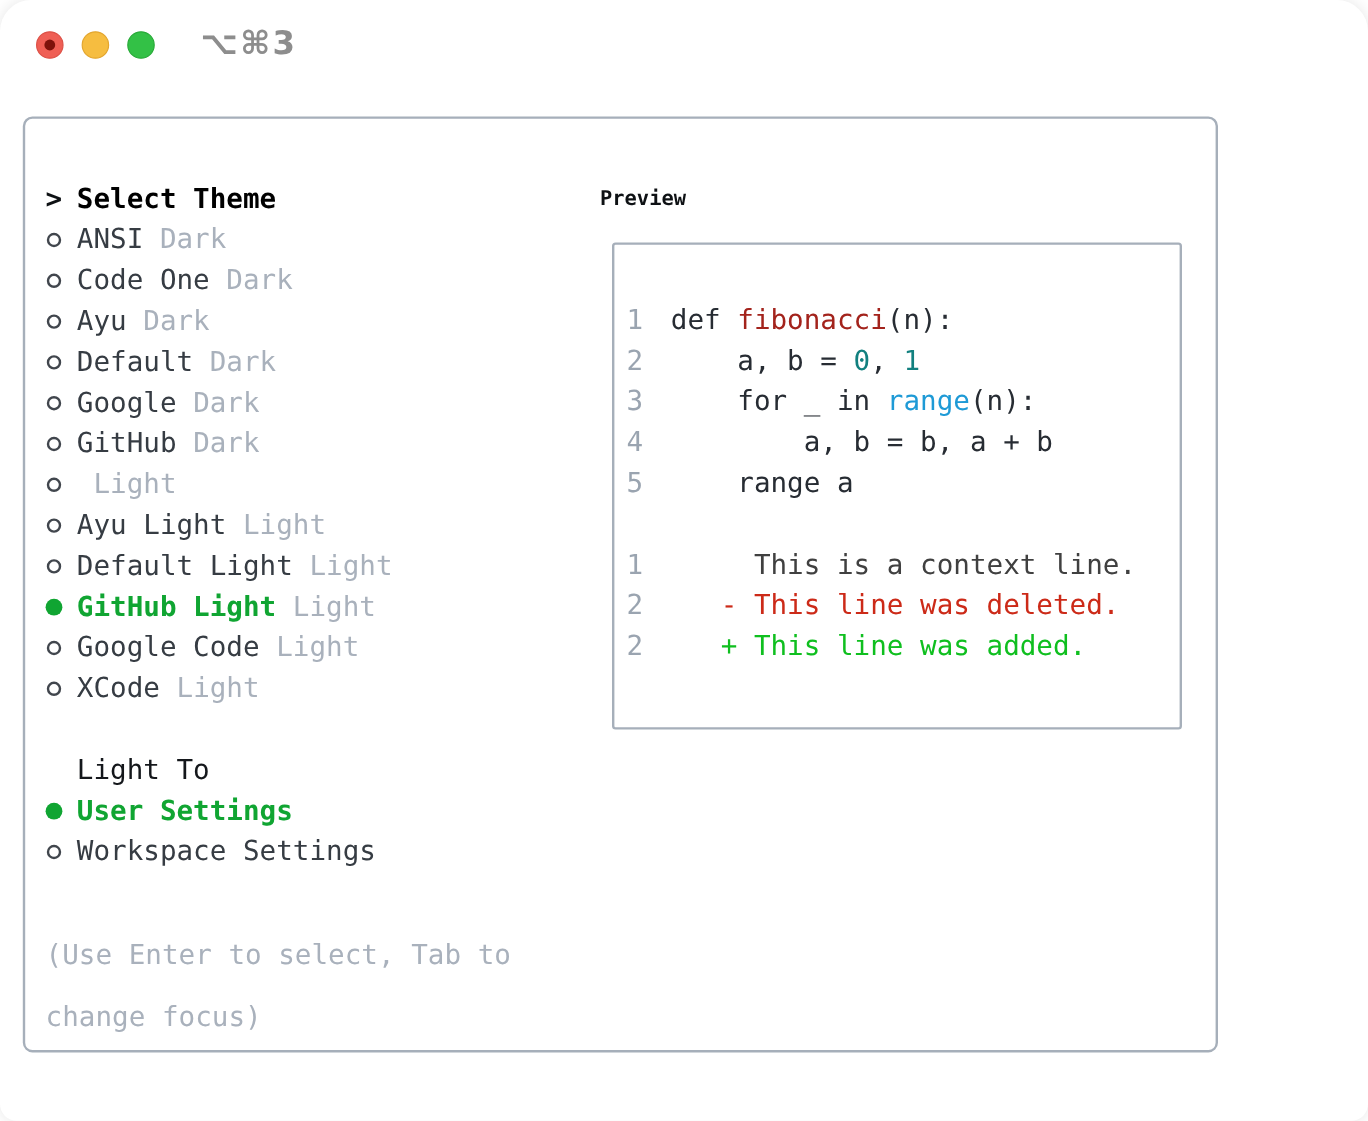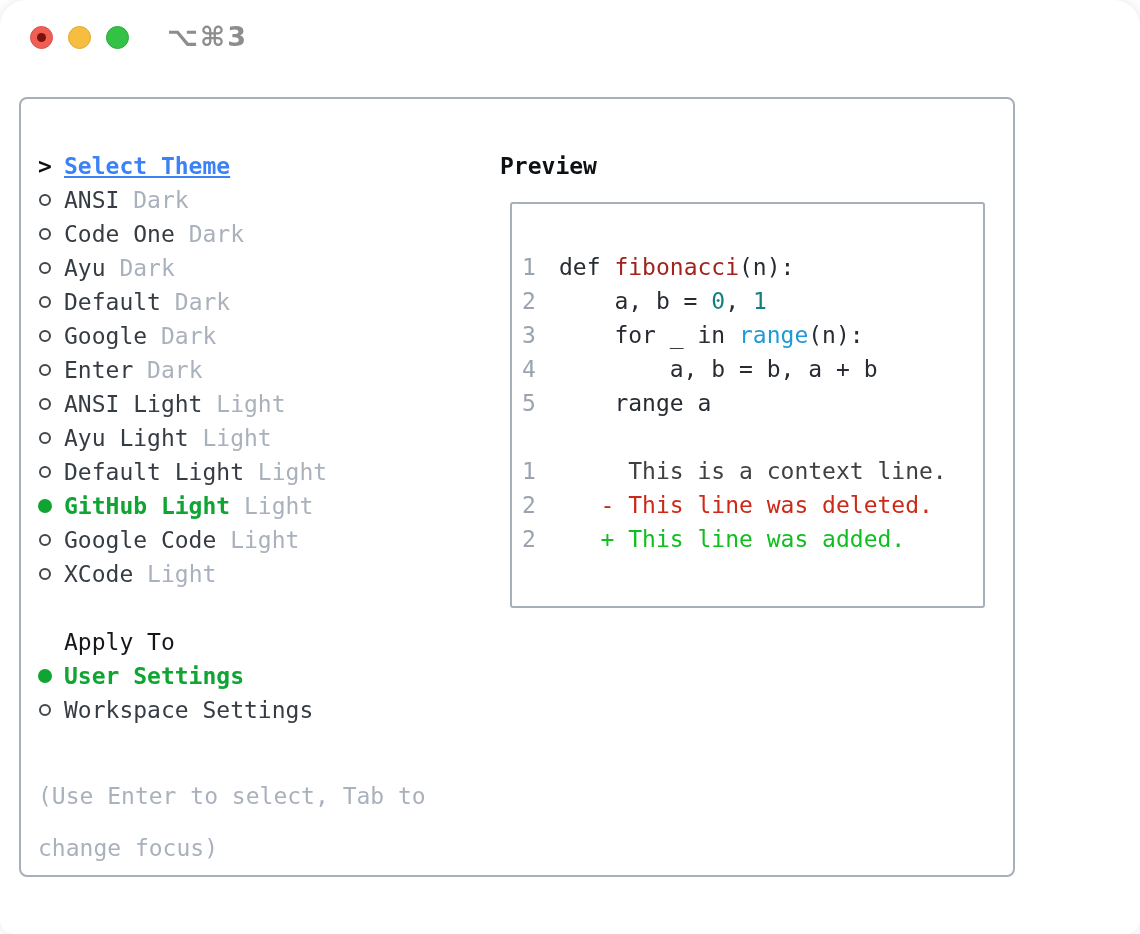--- a/index.html
+++ b/index.html
@@ -91,31 +91,31 @@
     border-radius: 50%;
     box-sizing: border-box;
     margin-left: 1px;
   }
   .circle.filled {
     width: 14px; height: 14px;
     border: none;
     background: #10a532;
     margin-left: 0;
   }
-  .hdr-text { color: #3b82f6; font-weight: 700; text-decoration: underline; }
+  .hdr-text { color: #000000; font-weight: 700; }
   .subhdr-text { color: #14171b; }
   .theme-name { color: #363c43; }
   .theme-name.selected { color: #10a532; font-weight: bold; }
   .theme-variant { color: #a9b1bc; margin-left: 1ch; }
   .hint { color: #a9b1bc; height: 34px; white-space: pre; margin-top: 18px; }
   
   .preview-header {
     position: absolute;
     left: 479px; top: 50px;
-    font-size: 23px;
+    font-size: 17px;
     line-height: 34px;
     font-weight: 700;
     color: #0e1114;
   }
   .preview-box {
     position: absolute;
     left: 489px; top: 103px;
     width: 475px; height: 406px;
     border: 2px solid #a6afba;
     border-radius: 3px;
@@ -163,34 +163,34 @@
         <span class="marker"><span class="caret">&gt;</span></span>
         <span class="hdr-text">Select Theme</span>
       </div>
 
       <div id="theme-items">
           <div class="row"><span class="marker"><span class="circle"></span></span><span class="theme-name">ANSI</span><span class="theme-variant">Dark</span></div>
           <div class="row"><span class="marker"><span class="circle"></span></span><span class="theme-name">Code One</span><span class="theme-variant">Dark</span></div>
           <div class="row"><span class="marker"><span class="circle"></span></span><span class="theme-name">Ayu</span><span class="theme-variant">Dark</span></div>
           <div class="row"><span class="marker"><span class="circle"></span></span><span class="theme-name">Default</span><span class="theme-variant">Dark</span></div>
           <div class="row"><span class="marker"><span class="circle"></span></span><span class="theme-name">Google</span><span class="theme-variant">Dark</span></div>
-          <div class="row"><span class="marker"><span class="circle"></span></span><span class="theme-name">Enter</span><span class="theme-variant">Dark</span></div>
-          <div class="row"><span class="marker"><span class="circle"></span></span><span class="theme-name">ANSI Light</span><span class="theme-variant">Light</span></div>
+          <div class="row"><span class="marker"><span class="circle"></span></span><span class="theme-name">GitHub</span><span class="theme-variant">Dark</span></div>
+          <div class="row"><span class="marker"><span class="circle"></span></span><span class="theme-variant">Light</span></div>
           <div class="row"><span class="marker"><span class="circle"></span></span><span class="theme-name">Ayu Light</span><span class="theme-variant">Light</span></div>
           <div class="row"><span class="marker"><span class="circle"></span></span><span class="theme-name">Default Light</span><span class="theme-variant">Light</span></div>
           <div class="row"><span class="marker"><span class="circle filled"></span></span><span class="theme-name selected">GitHub Light</span><span class="theme-variant">Light</span></div>
           <div class="row"><span class="marker"><span class="circle"></span></span><span class="theme-name">Google Code</span><span class="theme-variant">Light</span></div>
           <div class="row"><span class="marker"><span class="circle"></span></span><span class="theme-name">XCode</span><span class="theme-variant">Light</span></div>
         </div>
 
       <div class="row spacer"></div>
 
       <div class="row">
         <span class="marker"></span>
-        <span class="subhdr-text">Apply To</span>
+        <span class="subhdr-text">Light To</span>
       </div>
 
       <div id="apply-options">
           <div class="row"><span class="marker"><span class="circle filled"></span></span><span class="theme-name selected">User Settings</span></div>
           <div class="row"><span class="marker"><span class="circle"></span></span><span class="theme-name">Workspace Settings</span></div>
         </div>
 
       <div class="row spacer"></div>
 
       <div class="hint">(Use Enter to select, Tab to</div>

